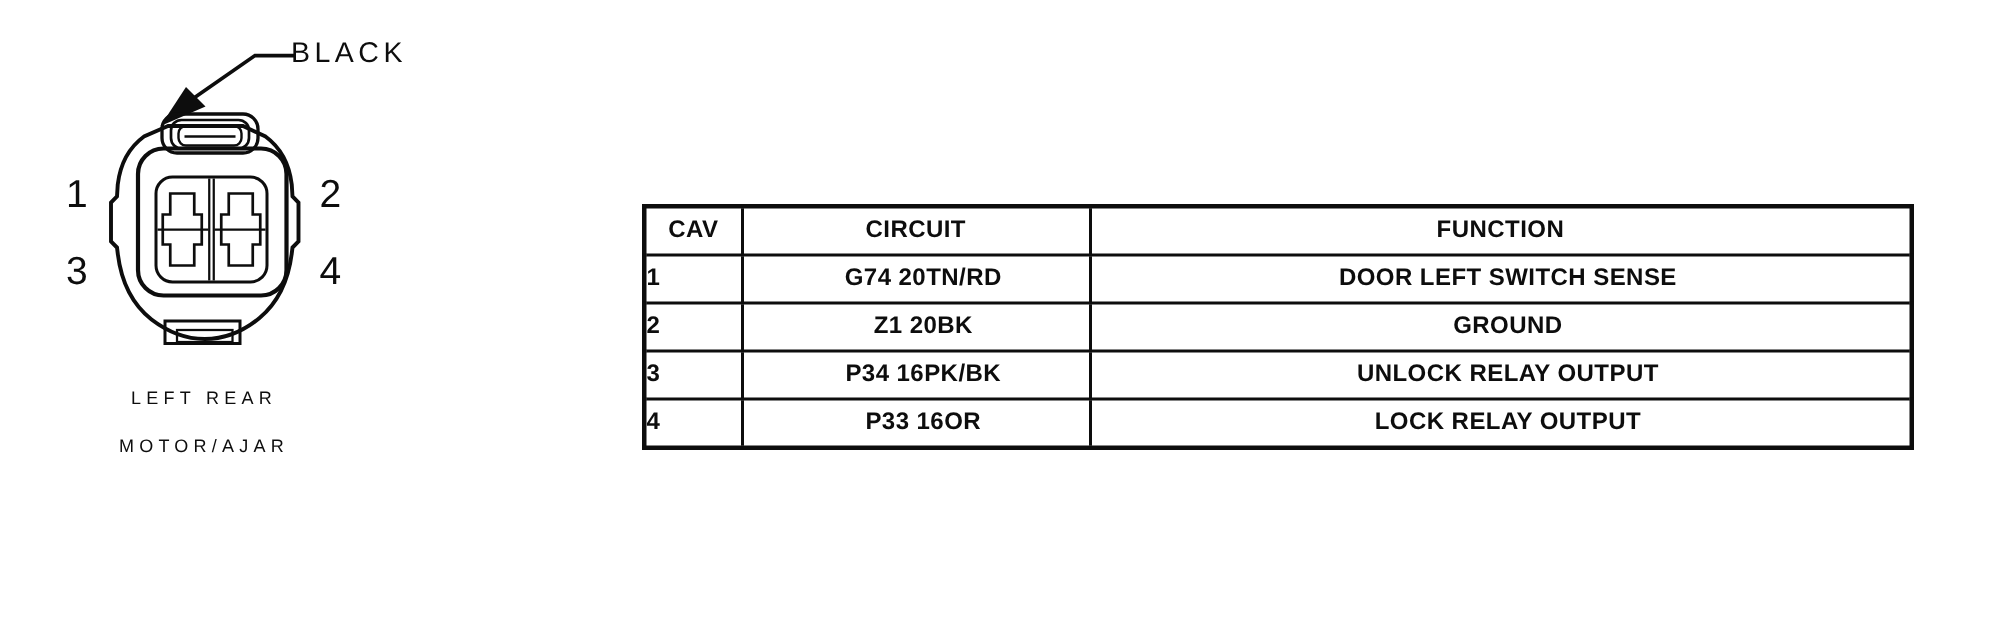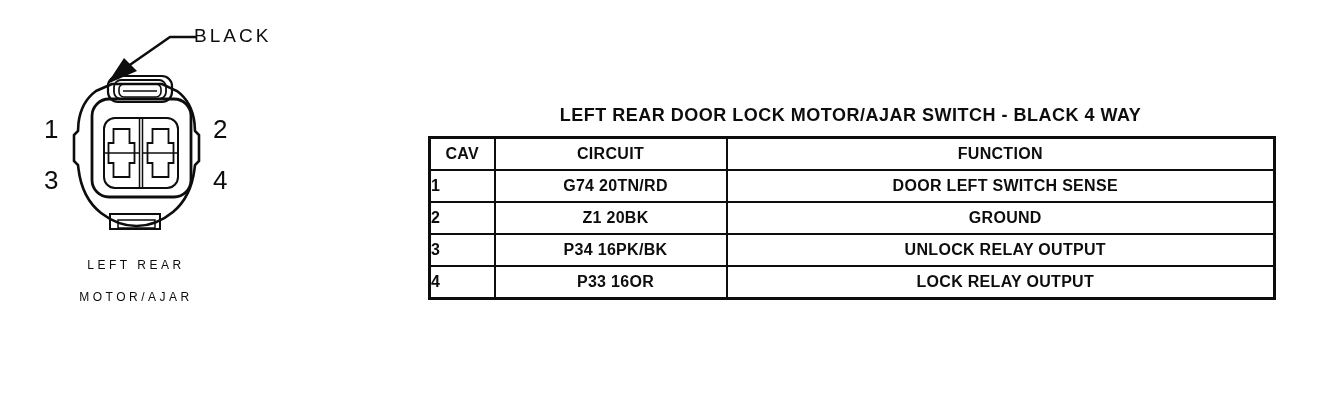--- a/index.html
+++ b/index.html
@@ -97,21 +97,20 @@
   <span class="pin pin-2">2</span>
   <span class="pin pin-3">3</span>
   <span class="pin pin-4">4</span>
 
   <div class="caption">
     <div>LEFT REAR</div>
     <div>MOTOR/AJAR</div>
     <div>MOTOR</div>
   </div>
 
-  <div class="tbl-title">LEFT REAR DOOR LOCK MOTOR/AJAR SWITCH - BLACK 4 WAY</div>
 
   <div class="pinout">
     <table class="pinout-table">
       <colgroup>
         <col class="c-cav">
           <col class="c-cir">
           <col class="c-fun">
       </colgroup>
       <tbody>
           <tr>

